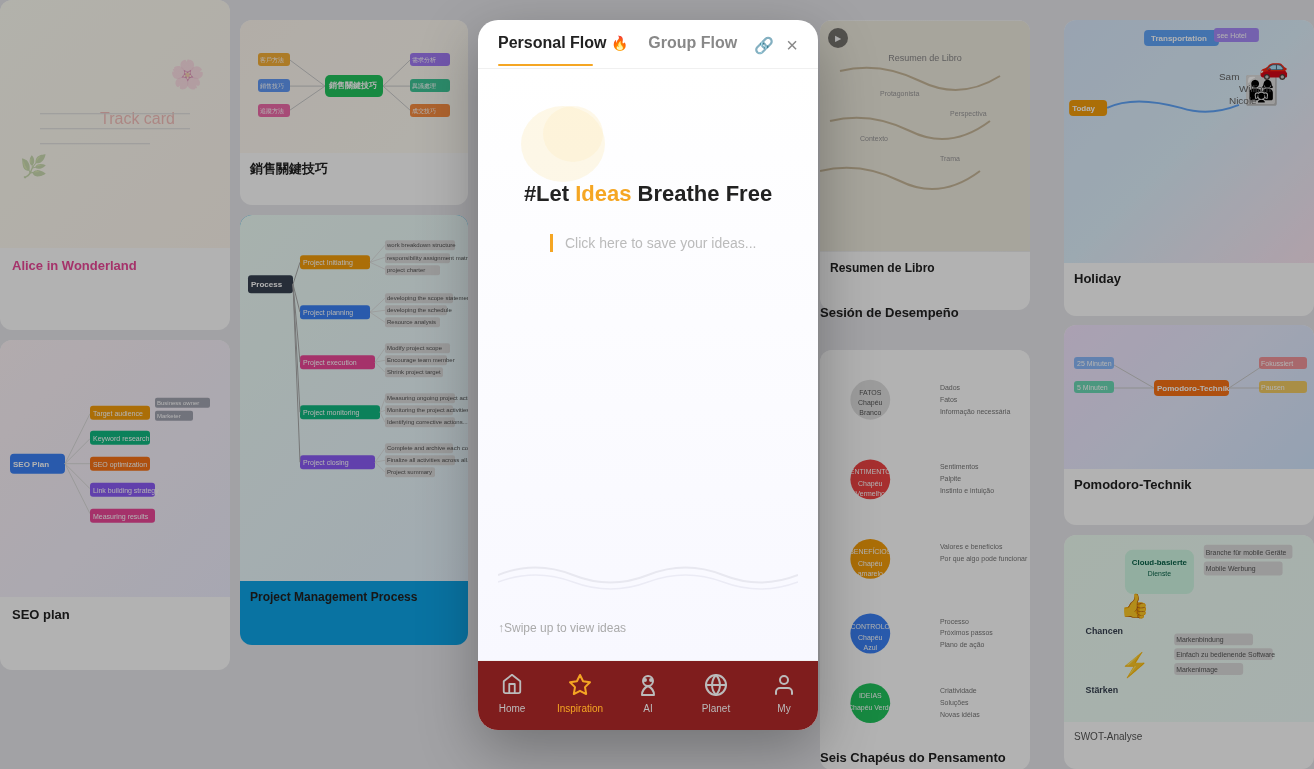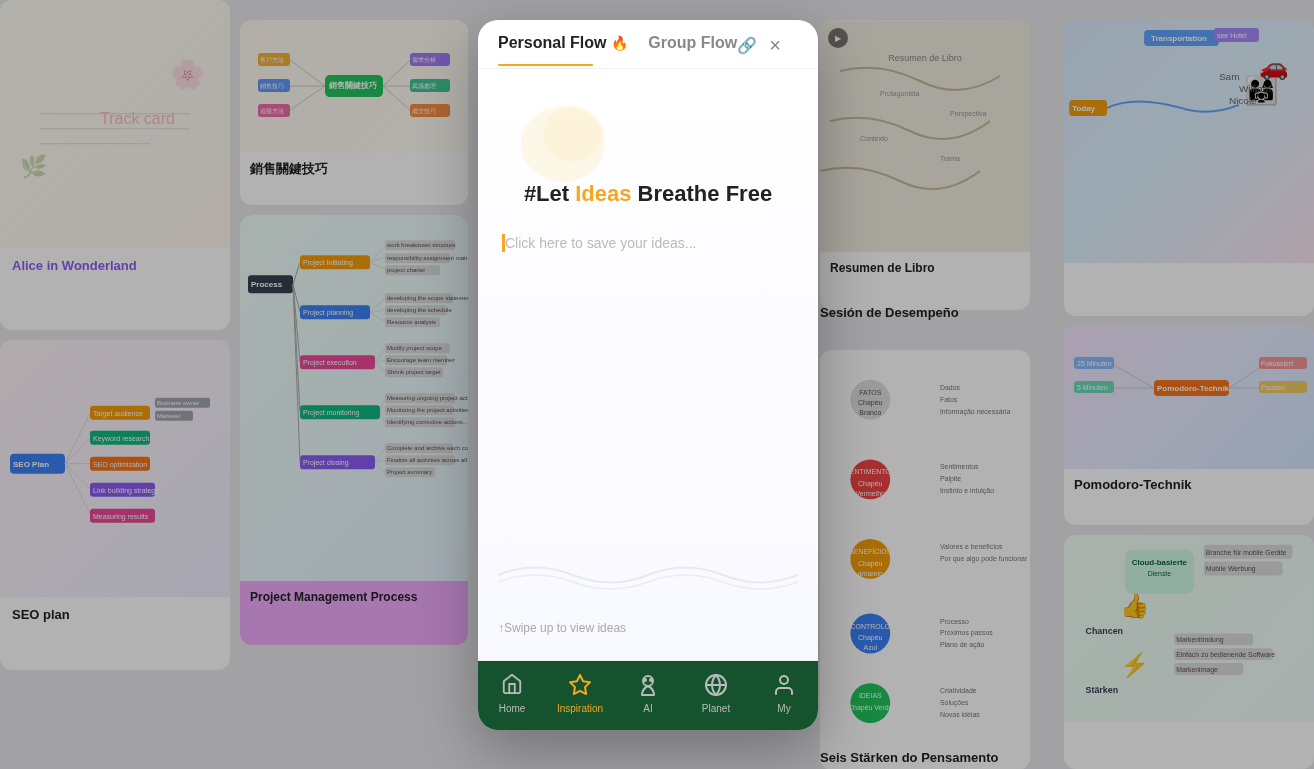--- a/index.html
+++ b/index.html
@@ -62,21 +62,21 @@
       flex-direction: column;
       background: linear-gradient(180deg, #fff 0%, #f8f8ff 100%);
       overflow: hidden;
     }
 
     
     .modal-nav {
       display: flex;
       border-top: 1px solid #f0f0f0;
       padding: 8px 0 12px 0;
-      background: #14532d;
+      background: #7f1d1d;
     }
 
     .nav-item {
       flex: 1;
       display: flex;
       flex-direction: column;
       align-items: center;
       gap: 2px;
       cursor: pointer;
       padding: 4px 0;
@@ -102,21 +102,21 @@
       border-radius: 12px;
       overflow: hidden;
     }
 
     .project-card {
       position: absolute;
       left: 240px;
       top: 215px;
       width: 228px;
       height: 430px;
-      background: #f0abfc;
+      background: #0ea5e9;
       border-radius: 12px;
       overflow: hidden;
     }
 
     
     .libro-card {
       position: absolute;
       left: 820px;
       top: 20px;
       width: 210px;
@@ -191,21 +191,21 @@
       width: 230px;
       height: 330px;
       background: white;
       border-radius: 12px;
       overflow: hidden;
     }
 
     .header-row {
       display: flex;
       align-items: center;
-      justify-content: flex-start;
+      justify-content: space-between;
       padding: 14px 20px 8px 20px;
     }
   </style>
 </head>
 <body>
 
 <div style="position:absolute;inset:0;background:#e8e8ec;"></div>
 
 <div class="alice-card">
   <div style="width:100%;height:75%;background:linear-gradient(135deg,#fffff5,#fff8f0);display:flex;align-items:center;justify-content:center;position:relative;overflow:hidden;">
@@ -213,21 +213,21 @@
     <svg width="100%" height="100%" viewBox="0 0 230 160">
       <text x="170" y="40" font-size="28" opacity="0.4">🌸</text>
       <text x="20" y="130" font-size="22" opacity="0.3">🌿</text>
       <text x="100" y="80" font-size="16" opacity="0.5" fill="#e88">Track card</text>
       <line x1="40" y1="70" x2="190" y2="70" stroke="#ddd" stroke-width="1"></line>
       <line x1="40" y1="85" x2="190" y2="85" stroke="#ddd" stroke-width="1"></line>
       <line x1="40" y1="100" x2="150" y2="100" stroke="#ddd" stroke-width="1"></line>
     </svg>
   </div>
   <div style="padding:8px 12px;">
-    <span style="font-size:13px;font-weight:600;color:#8b5cf6;">Alice in Wonderland</span>
+    <span style="font-size:13px;font-weight:600;color:#ec4899;">Alice in Wonderland</span>
   </div>
 </div>
 
 <div class="seo-card">
   <div style="width:100%;height:78%;background:linear-gradient(135deg,#fff5f8,#f0f0ff);position:relative;overflow:hidden;">
     <svg width="100%" height="100%" viewBox="0 0 230 230">
 
       <rect x="10" y="100" width="55" height="20" rx="4" fill="#3b82f6"></rect>
       <text x="13" y="113" font-size="8" fill="white" font-weight="bold">SEO Plan</text>
 
@@ -441,21 +441,21 @@
       <text x="50" y="350" font-size="7" fill="white" text-anchor="middle">IDEIAS</text>
       <text x="50" y="362" font-size="7" fill="white" text-anchor="middle">Chapéu Verde</text>
       <text x="120" y="345" font-size="7" fill="#777">Criatividade</text>
       <text x="120" y="357" font-size="7" fill="#777">Soluções</text>
       <text x="120" y="369" font-size="7" fill="#777">Novas idéias</text>
     </svg>
   </div>
 </div>
 
 <div style="position:absolute;left:820px;top:750px;font-size:13px;font-weight:600;color:#222;z-index:10;">
-  <span>Seis Stärken do Pensamento</span>
+  <span>Seis Chapéus do Pensamento</span>
 </div>
 
 <div class="holiday-card">
   <div style="width:100%;height:82%;background:linear-gradient(135deg,#dbeafe,#e0f2fe,#fce7f3);position:relative;overflow:hidden;">
     <svg width="100%" height="100%" viewBox="0 0 250 243">
 
       <rect x="80" y="10" width="75" height="16" rx="4" fill="#60a5fa"></rect>
       <text x="87" y="21" font-size="8" fill="white" font-weight="bold">Transportation</text>
 
       <text x="180" y="80" font-size="28">👨‍👩‍👧</text>
@@ -466,20 +466,23 @@
       <text x="195" y="55" font-size="24">🚗</text>
 
       <rect x="150" y="8" width="45" height="14" rx="3" fill="#a78bfa"></rect>
       <text x="153" y="18" font-size="7" fill="white">see Hotel</text>
 
       <rect x="5" y="80" width="38" height="16" rx="4" fill="#f59e0b"></rect>
       <text x="8" y="91" font-size="8" fill="white" font-weight="bold">Today</text>
 
       <path d="M 43 88 Q 70 75 117 88 Q 145 97 175 85" stroke="#60a5fa" fill="none" stroke-width="2"></path>
     </svg>
+  </div>
+  <div style="padding:6px 10px;">
+    <span style="font-size:13px;font-weight:600;color:#222;">Holiday</span>
   </div>
 </div>
 
 <div class="pomodoro-card">
   <div style="width:100%;height:72%;background:linear-gradient(135deg,#f5e6ff,#e8ecff,#d4e8ff);position:relative;overflow:hidden;">
     <svg width="100%" height="100%" viewBox="0 0 250 144">
       <rect x="90" y="55" width="75" height="16" rx="4" fill="#f97316"></rect>
       <text x="93" y="66" font-size="8" fill="white" font-weight="bold">Pomodoro-Technik</text>
       <line x1="90" y1="63" x2="50" y2="40" stroke="#ccc" stroke-width="1"></line>
       <line x1="90" y1="63" x2="50" y2="63" stroke="#ccc" stroke-width="1"></line>
@@ -518,20 +521,23 @@
       <text x="55" y="140" font-size="24">⚡</text>
       <text x="20" y="160" font-size="9" fill="#374151" font-weight="bold">Stärken</text>
       <rect x="110" y="100" width="80" height="12" rx="3" fill="#ddd"></rect>
       <text x="112" y="109" font-size="7" fill="#555">Markenbindung</text>
       <rect x="110" y="115" width="100" height="12" rx="3" fill="#ddd"></rect>
       <text x="112" y="124" font-size="7" fill="#555">Einfach zu bedienende Software</text>
       <rect x="110" y="130" width="70" height="12" rx="3" fill="#ddd"></rect>
       <text x="112" y="139" font-size="7" fill="#555">Markenimage</text>
     </svg>
   </div>
+  <div style="padding:4px 10px 0 10px;">
+    <span style="font-size:10px;color:#555;">SWOT-Analyse</span>
+  </div>
 </div>
 
 <div class="modal-overlay">
   <div class="modal">
 
     <div class="header-row">
       <div class="modal-tabs">
         <span class="modal-tab active">
           <span>Personal Flow</span>
           <span style="font-size:14px;">🔥</span>
@@ -563,21 +569,21 @@
           </svg>
         </div>
 
         <div style="margin-top:60px;margin-left:0;width:100%;">
           <div style="font-size:22px;font-weight:700;color:#222;text-align:center;line-height:1.4;">
             <span style="color:#222;">#Let </span><span style="color:#f5a623;">Ideas</span><span style="color:#222;"> Breathe Free</span>
           </div>
         </div>
 
         <div style="margin-top:24px;width:100%;padding:0 4px;">
-          <div style="border-left:3px solid #f5a623;">
+          <div style="border-left:3px solid #f5a623;padding-left:12px;margin-left:48px;">
             <span style="color:#bbb;font-size:14px;cursor:text;">Click here to save your ideas...</span>
           </div>
         </div>
 
         <div style="position:absolute;bottom:20px;left:0;right:0;height:50px;">
           <svg viewBox="0 0 320 50" width="100%" height="50" preserveAspectRatio="none">
             <path d="M0 35 Q40 20 80 35 Q120 50 160 35 Q200 20 240 35 Q280 50 320 35" stroke="#e8e8f0" fill="none" stroke-width="2"></path>
             <path d="M0 42 Q40 28 80 42 Q120 56 160 42 Q200 28 240 42 Q280 56 320 42" stroke="#ebebf5" fill="none" stroke-width="1.5"></path>
           </svg>
         </div>

